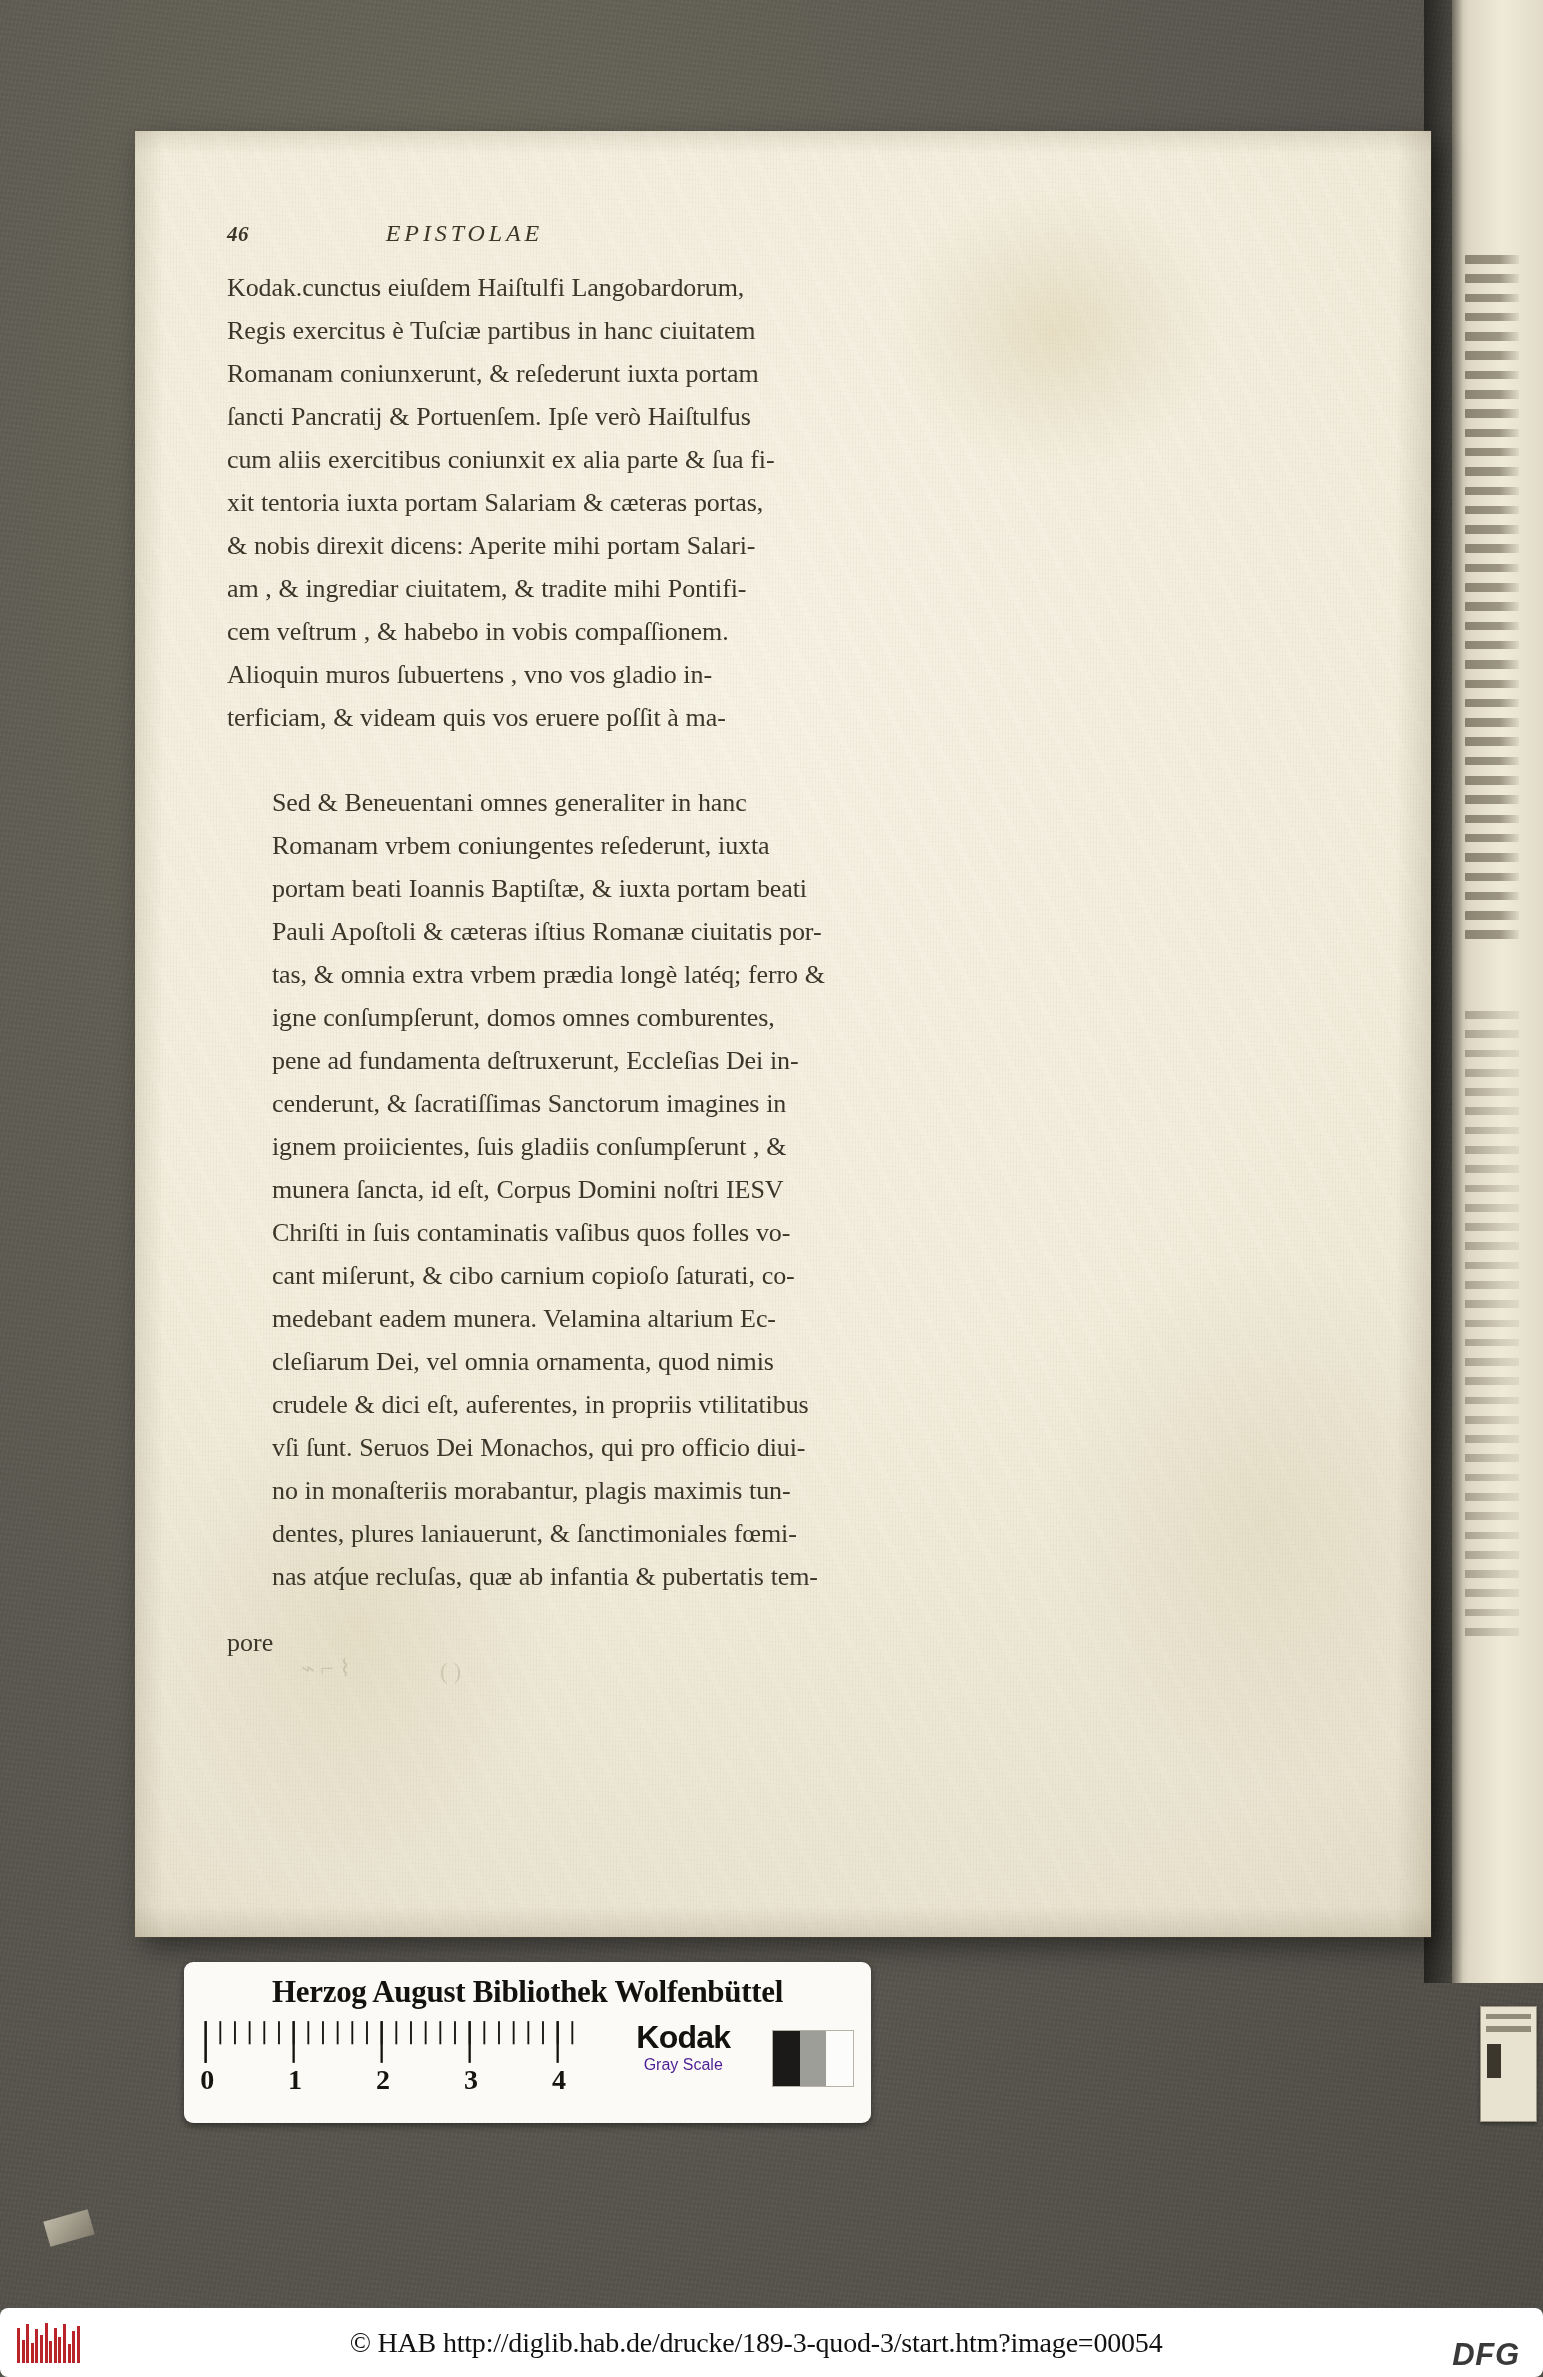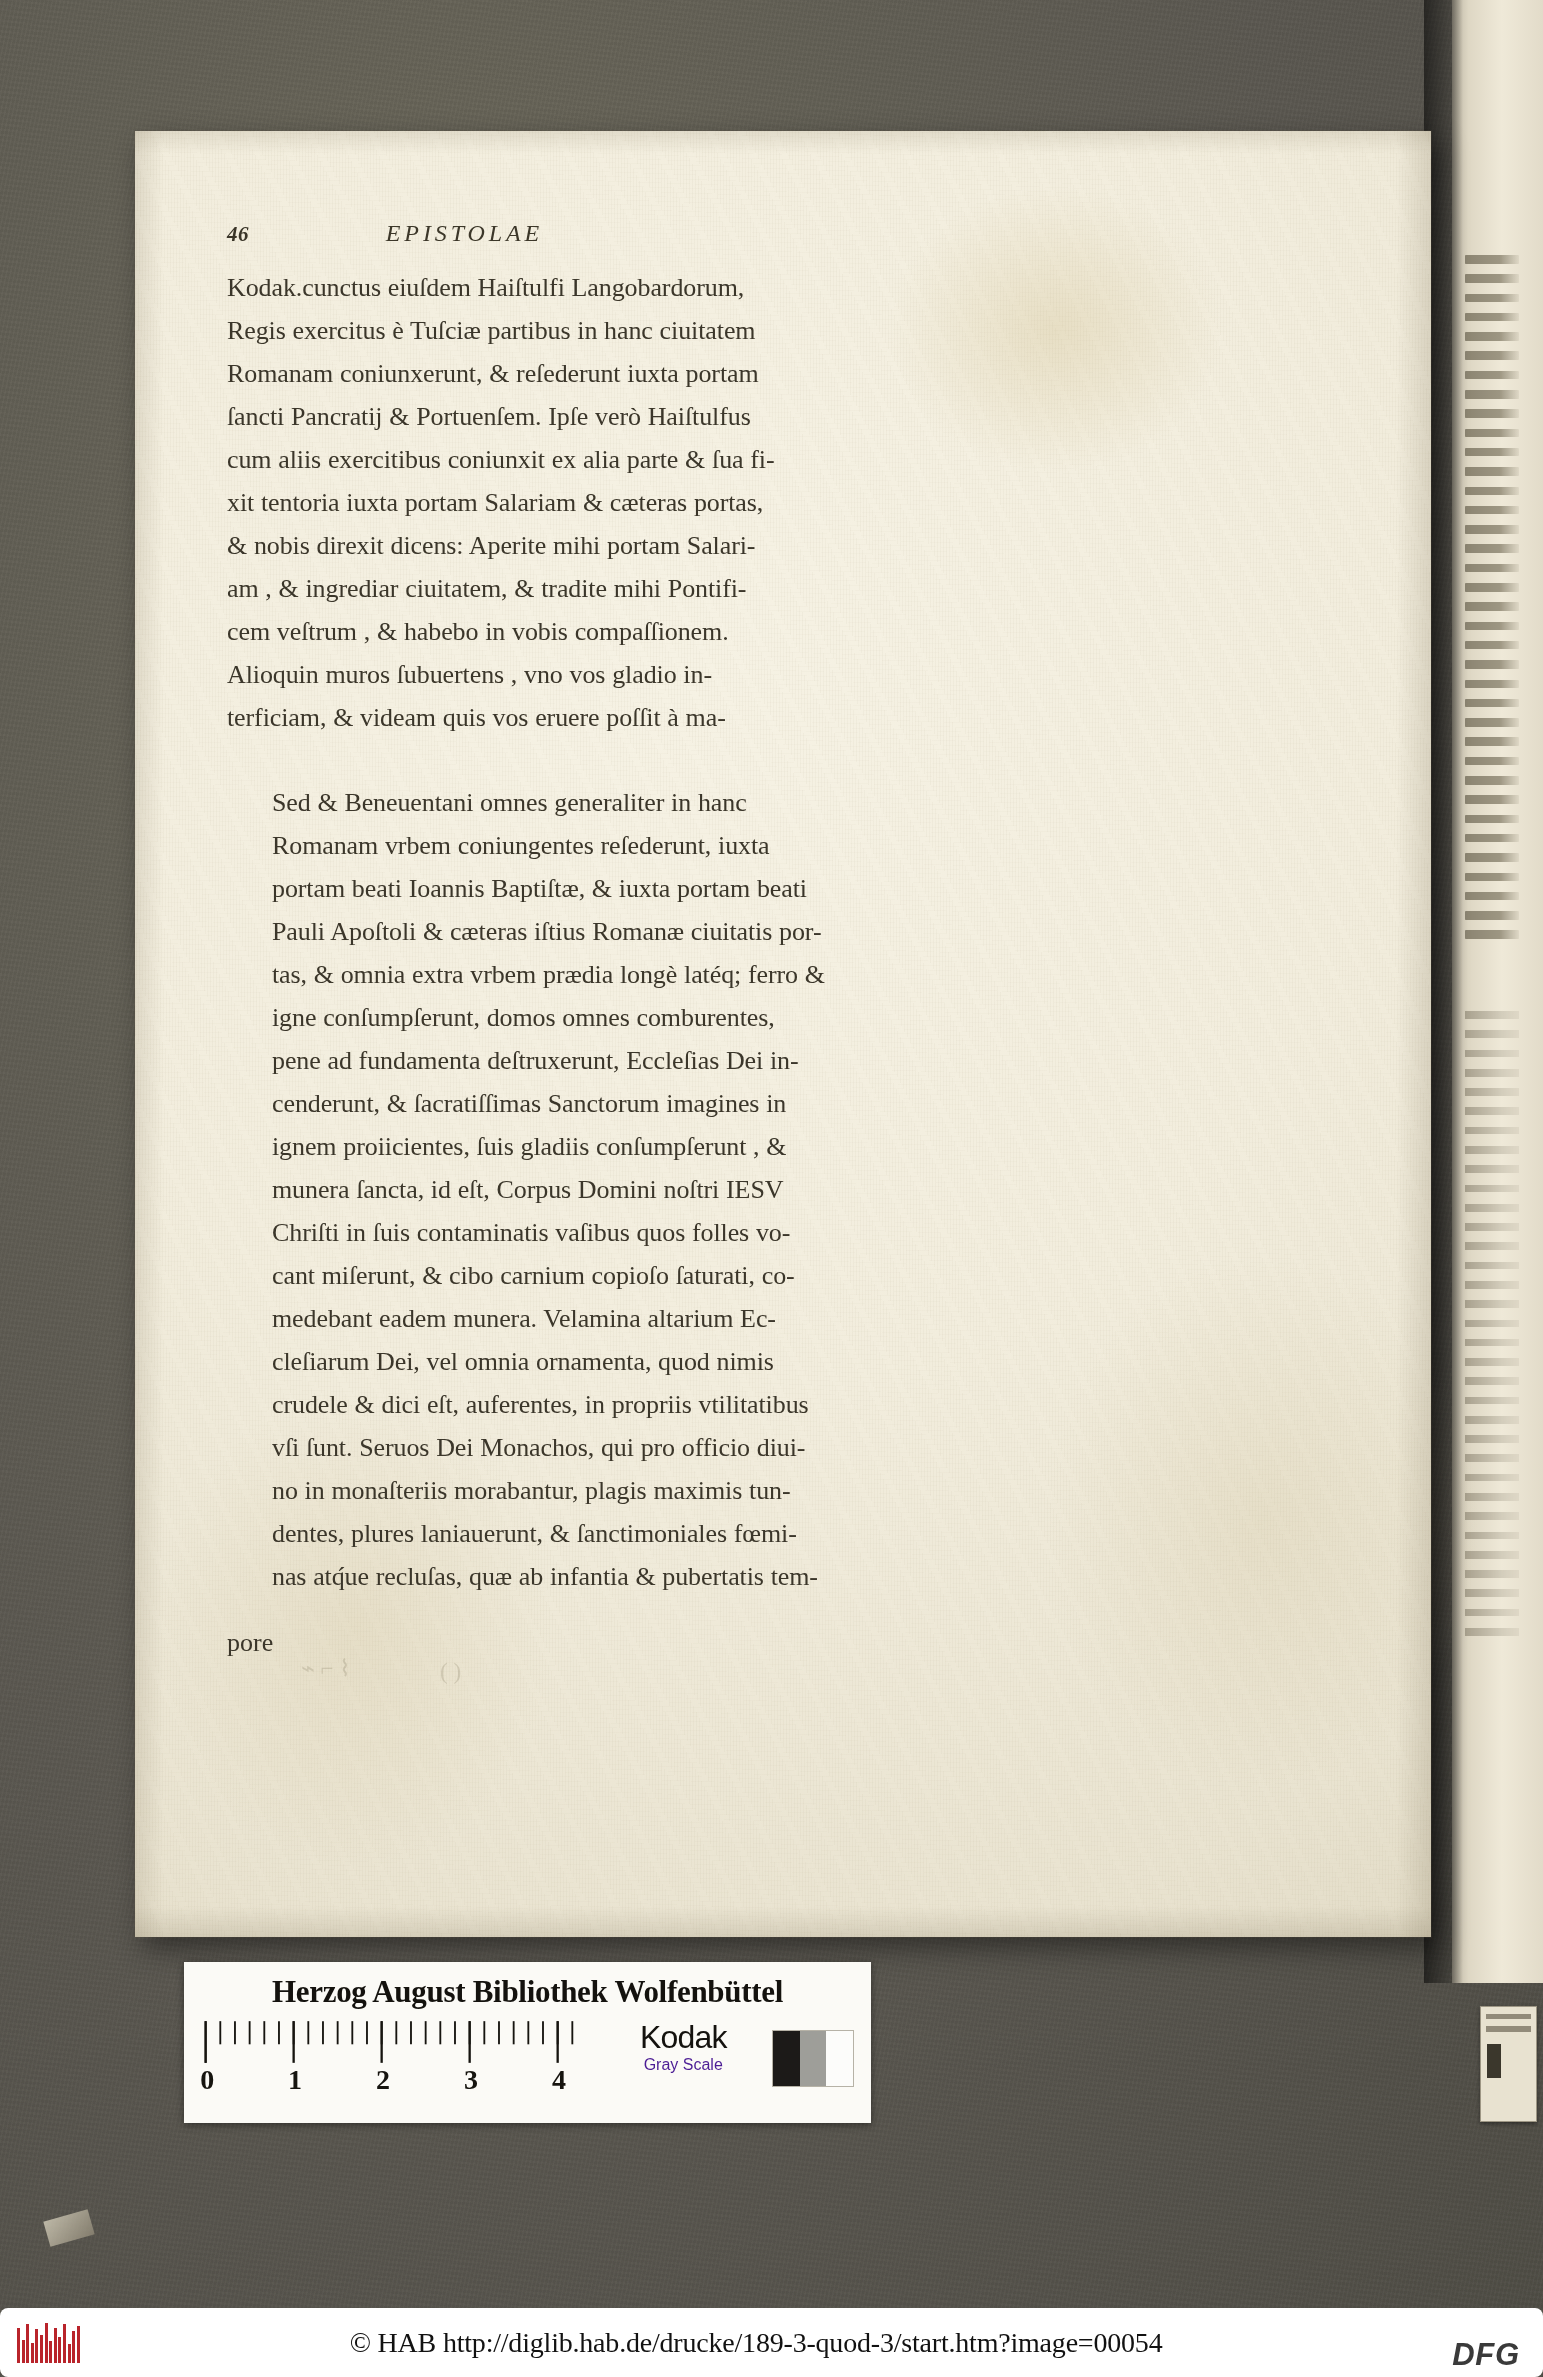--- a/index.html
+++ b/index.html
@@ -194,20 +194,21 @@
     user-select: none;
   }
 
   
   .target-card {
     position: absolute;
     left: 184px; top: 1962px;
     width: 687px; height: 161px;
     background: #fbfaf6;
     box-shadow: 0 2.3px 7.7px rgba(0,0,0,0.45);
+    border-radius: 9px;
   }
   .target-title {
     text-align: center;
     font-family: "Liberation Serif", serif;
     font-weight: bold;
     font-size: 31px;
     color: #14120e;
     margin-top: 12.3px;
     letter-spacing: -0.3px;
   }
@@ -237,21 +238,21 @@
     transform: translateX(-50%);
   }
   .kodak-block {
     margin-left: 20px;
     width: 154px;
     text-align: center;
     padding-top: 3.1px;
   }
   .kodak-word {
     font-family: "Liberation Sans", sans-serif;
-    font-weight: normal;
+    font-weight: bold;
     font-size: 32px;
     color: #14120e;
     letter-spacing: -0.8px;
     line-height: 1;
   }
   .kodak-sub {
     font-family: "Liberation Sans", sans-serif;
     font-size: 16px;
     color: #4c1d95;
     margin-top: 3.1px;

